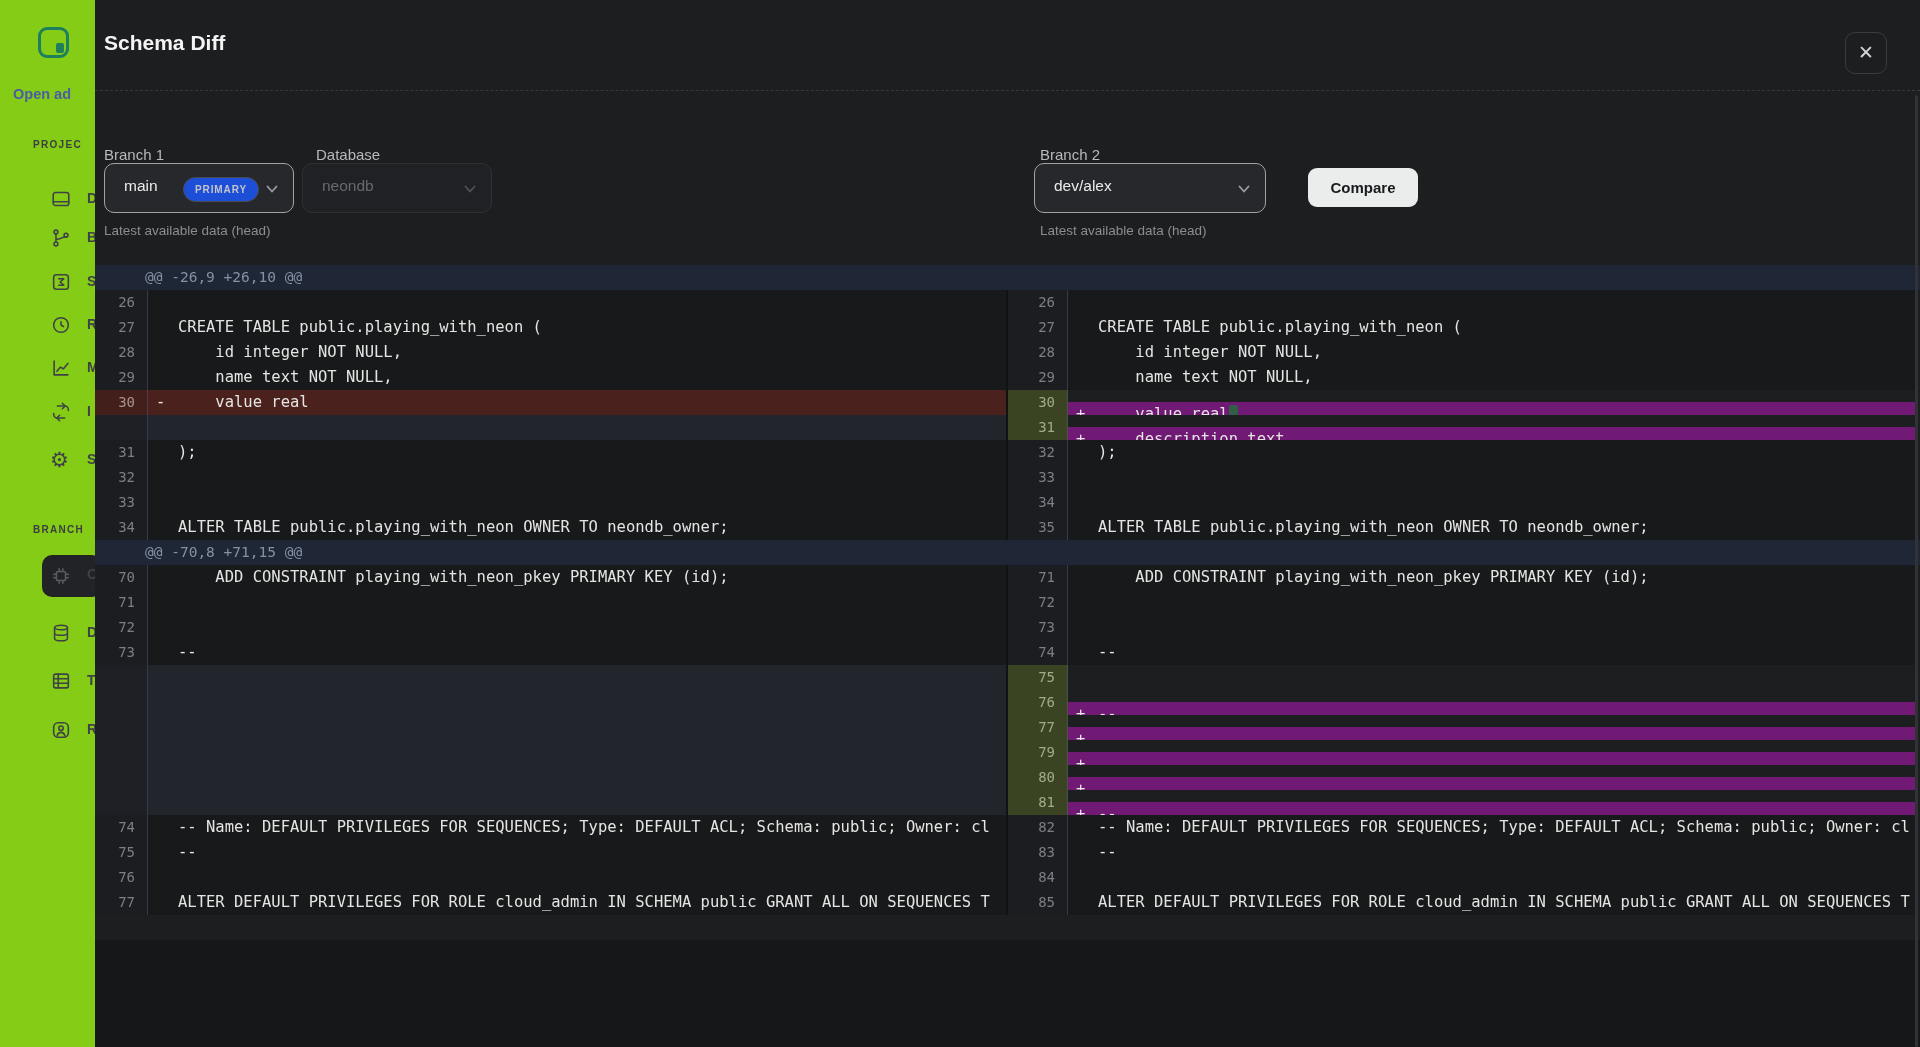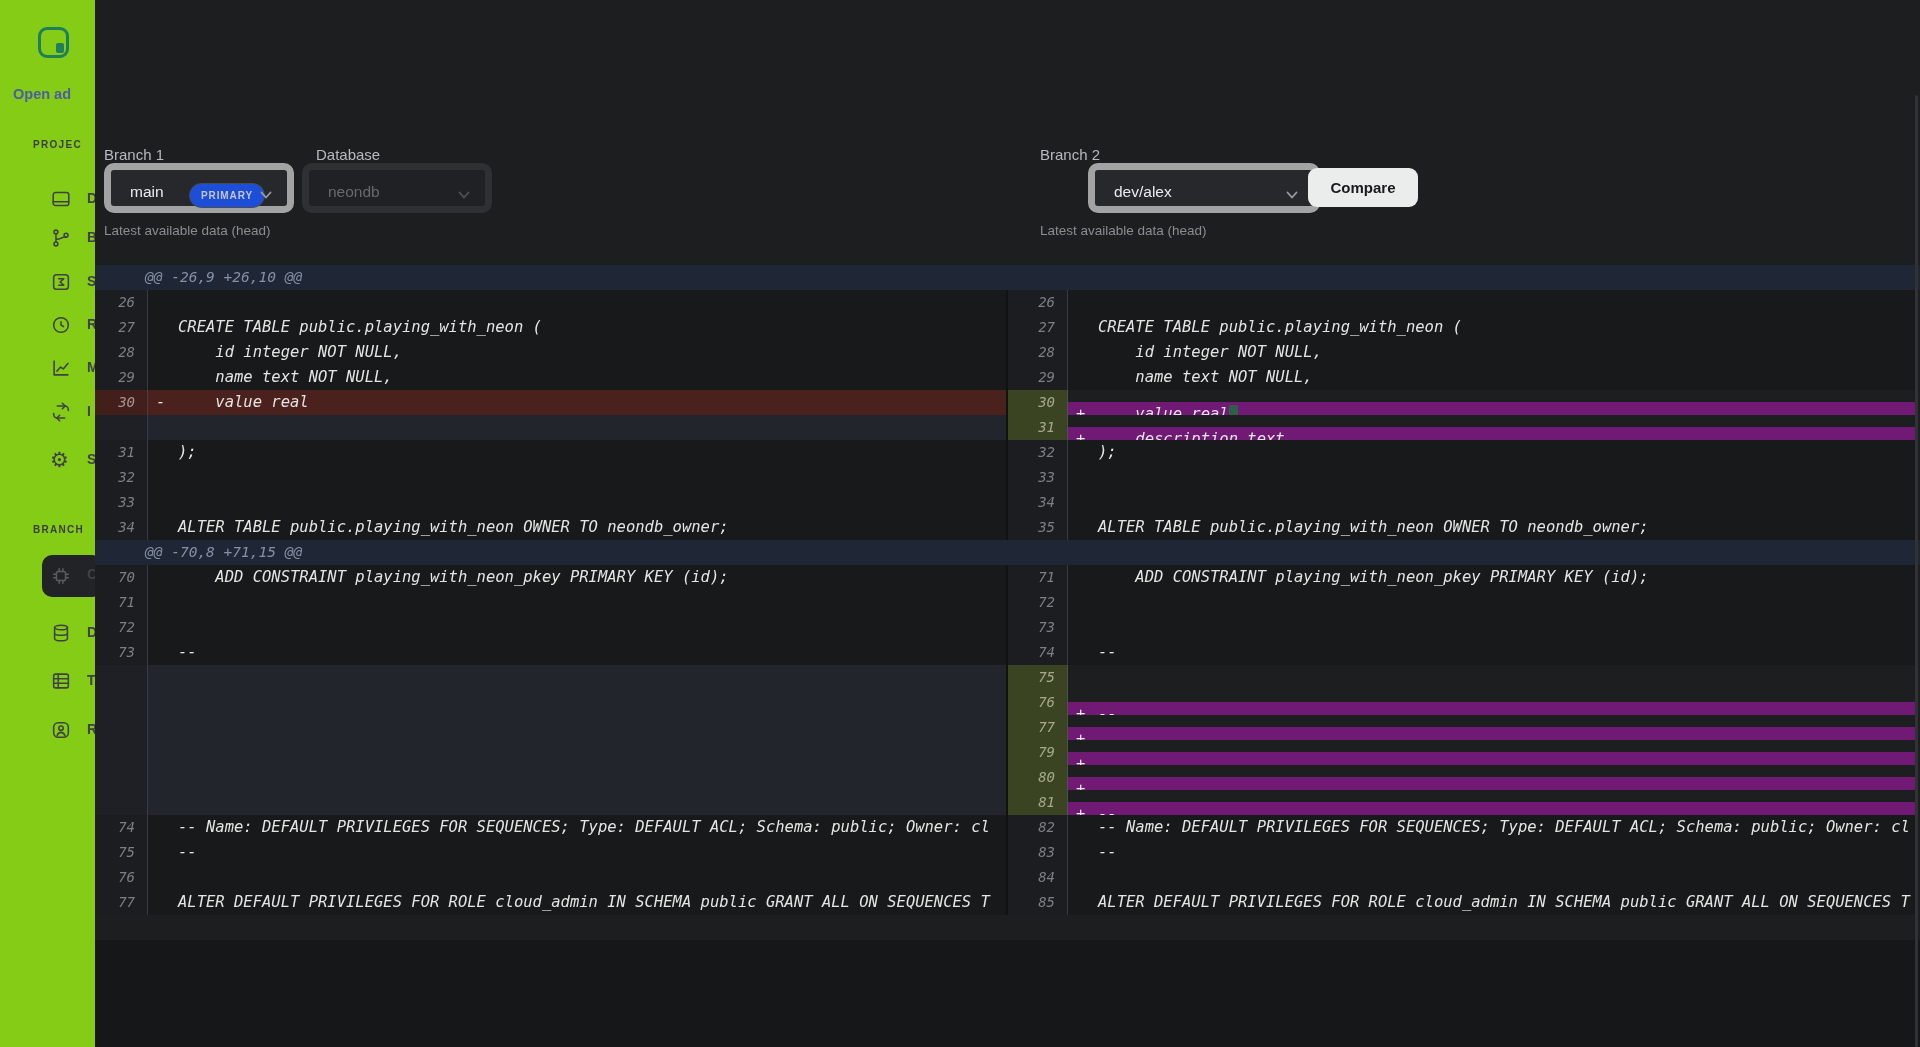--- a/index.html
+++ b/index.html
@@ -34,36 +34,36 @@
                   border-bottom:1px dashed #37383c; }
   #modal-title { position:absolute; left:9px; top:31px; font-size:21px; font-weight:600; color:#f4f4f5; }
   #close-btn { position:absolute; right:33px; top:32px; width:42px; height:42px;
                border:1px solid #3b3c40; border-radius:10px; background:transparent;
                color:#d4d5d7; font-size:19px; line-height:40px; text-align:center; cursor:pointer; }
 
   
   .ctl-label { position:absolute; top:146px; font-size:15px; color:#b7b9bd; }
   .ctl-caption { position:absolute; top:223px; font-size:13.5px; color:#8a8d92; }
   .dropdown { position:absolute; top:163px; height:50px; background:#27282b;
-              border:7px solid #a3a3a3; border-radius:10px; cursor:pointer; }
+              border:1px solid #a3a3a3; border-radius:10px; cursor:pointer; }
   .dropdown .val { position:absolute; left:19px; top:13px; font-size:15.5px; font-weight:500; color:#ebebec; }
   .dropdown .chev { position:absolute; right:13px; top:17px; width:16px; height:16px; color:#9c9da1; }
   .dropdown.disabled { background:#202124; border-color:#2e3034; cursor:default; }
   .dropdown.disabled .val { color:#67696e; font-weight:400; }
   .dropdown.disabled .chev { color:#505257; }
   .badge { position:absolute; left:78px; top:13px; padding:6px 11px; border:1px solid #4a4c51;
            background:#1d4ed8; border-radius:999px; font-size:10px; font-weight:700;
            letter-spacing:.9px; color:#c4c5c9; }
   #compare-btn { position:absolute; left:1213px; top:168px; width:110px; height:39px;
                  background:#ebecec; color:#191a1c; border:none; border-radius:9px;
                  font-size:15px; font-weight:600; font-family:"Liberation Sans",sans-serif; cursor:pointer; }
 
   
   #diff { position:absolute; left:0; top:265px; width:1825px; }
-  .drow { display:flex; height:25px; line-height:25px;font-style:italic; }
+  .drow { display:flex; height:25px; line-height:25px; }
   .cnum { width:53px; text-align:right; padding-right:12px;
           font-family:"DejaVu Sans Mono", monospace; font-size:14px; color:#7b7f87;
           background:#1c1d20; border-right:1px solid rgba(110,125,160,.30); }
   .cnum.r { width:62px; border-left:2px solid #101214; }
   .ccode { width:858px; overflow:hidden; background:#18191b; white-space:pre;
            font-family:"DejaVu Sans Mono", monospace; font-size:15.5px; color:#e4e4e2; }
   .ccode.r { width:849px; }
   .ccode .mk { display:inline-block; width:30px; padding-left:8px; color:#dddddc; }
   .ccode .tx { white-space:pre; }
   .t-del .mk, .t-add .mk { color:#e8e8e6; }
@@ -189,20 +189,24 @@
               <circle cx="12" cy="10" r="2.4"></circle>
               <path d="M7.8 18c.8-2.4 2.4-3.4 4.2-3.4s3.4 1 4.2 3.4"></path>
             </svg>
           </span>
           <span class="frag">R</span>
         </div>
       </div>
   </div>
 
   <div id="modal">
+    <div id="modal-header">
+      <div id="modal-title">Schema Diff</div>
+      <button id="close-btn">✕</button>
+    </div>
 
     <div class="ctl-label" style="left:9px;">Branch 1</div>
     <div class="ctl-label" style="left:221px;">Database</div>
     <div class="ctl-label" style="left:945px;">Branch 2</div>
 
     <div class="dropdown" style="left:9px; width:190px;">
       <span class="val">main</span>
       <span class="badge">PRIMARY</span>
       <span class="chev">
         <svg viewBox="0 0 16 16" fill="none" stroke="currentColor" stroke-width="1.8" stroke-linecap="round">
@@ -213,21 +217,21 @@
 
     <div class="dropdown disabled" style="left:207px; width:190px;">
       <span class="val">neondb</span>
       <span class="chev">
         <svg viewBox="0 0 16 16" fill="none" stroke="currentColor" stroke-width="1.8" stroke-linecap="round">
             <polyline points="3.5,5.5 8,10.5 12.5,5.5"></polyline>
           </svg>
       </span>
     </div>
 
-    <div class="dropdown" style="left:993px; width:232px;text-align:right;">
+    <div class="dropdown" style="left:939px; width:232px;text-align:right;">
       <span class="val">dev/alex</span>
       <span class="chev">
         <svg viewBox="0 0 16 16" fill="none" stroke="currentColor" stroke-width="1.8" stroke-linecap="round">
             <polyline points="3.5,5.5 8,10.5 12.5,5.5"></polyline>
           </svg>
       </span>
     </div>
 
     <button id="compare-btn">Compare</button>
 

